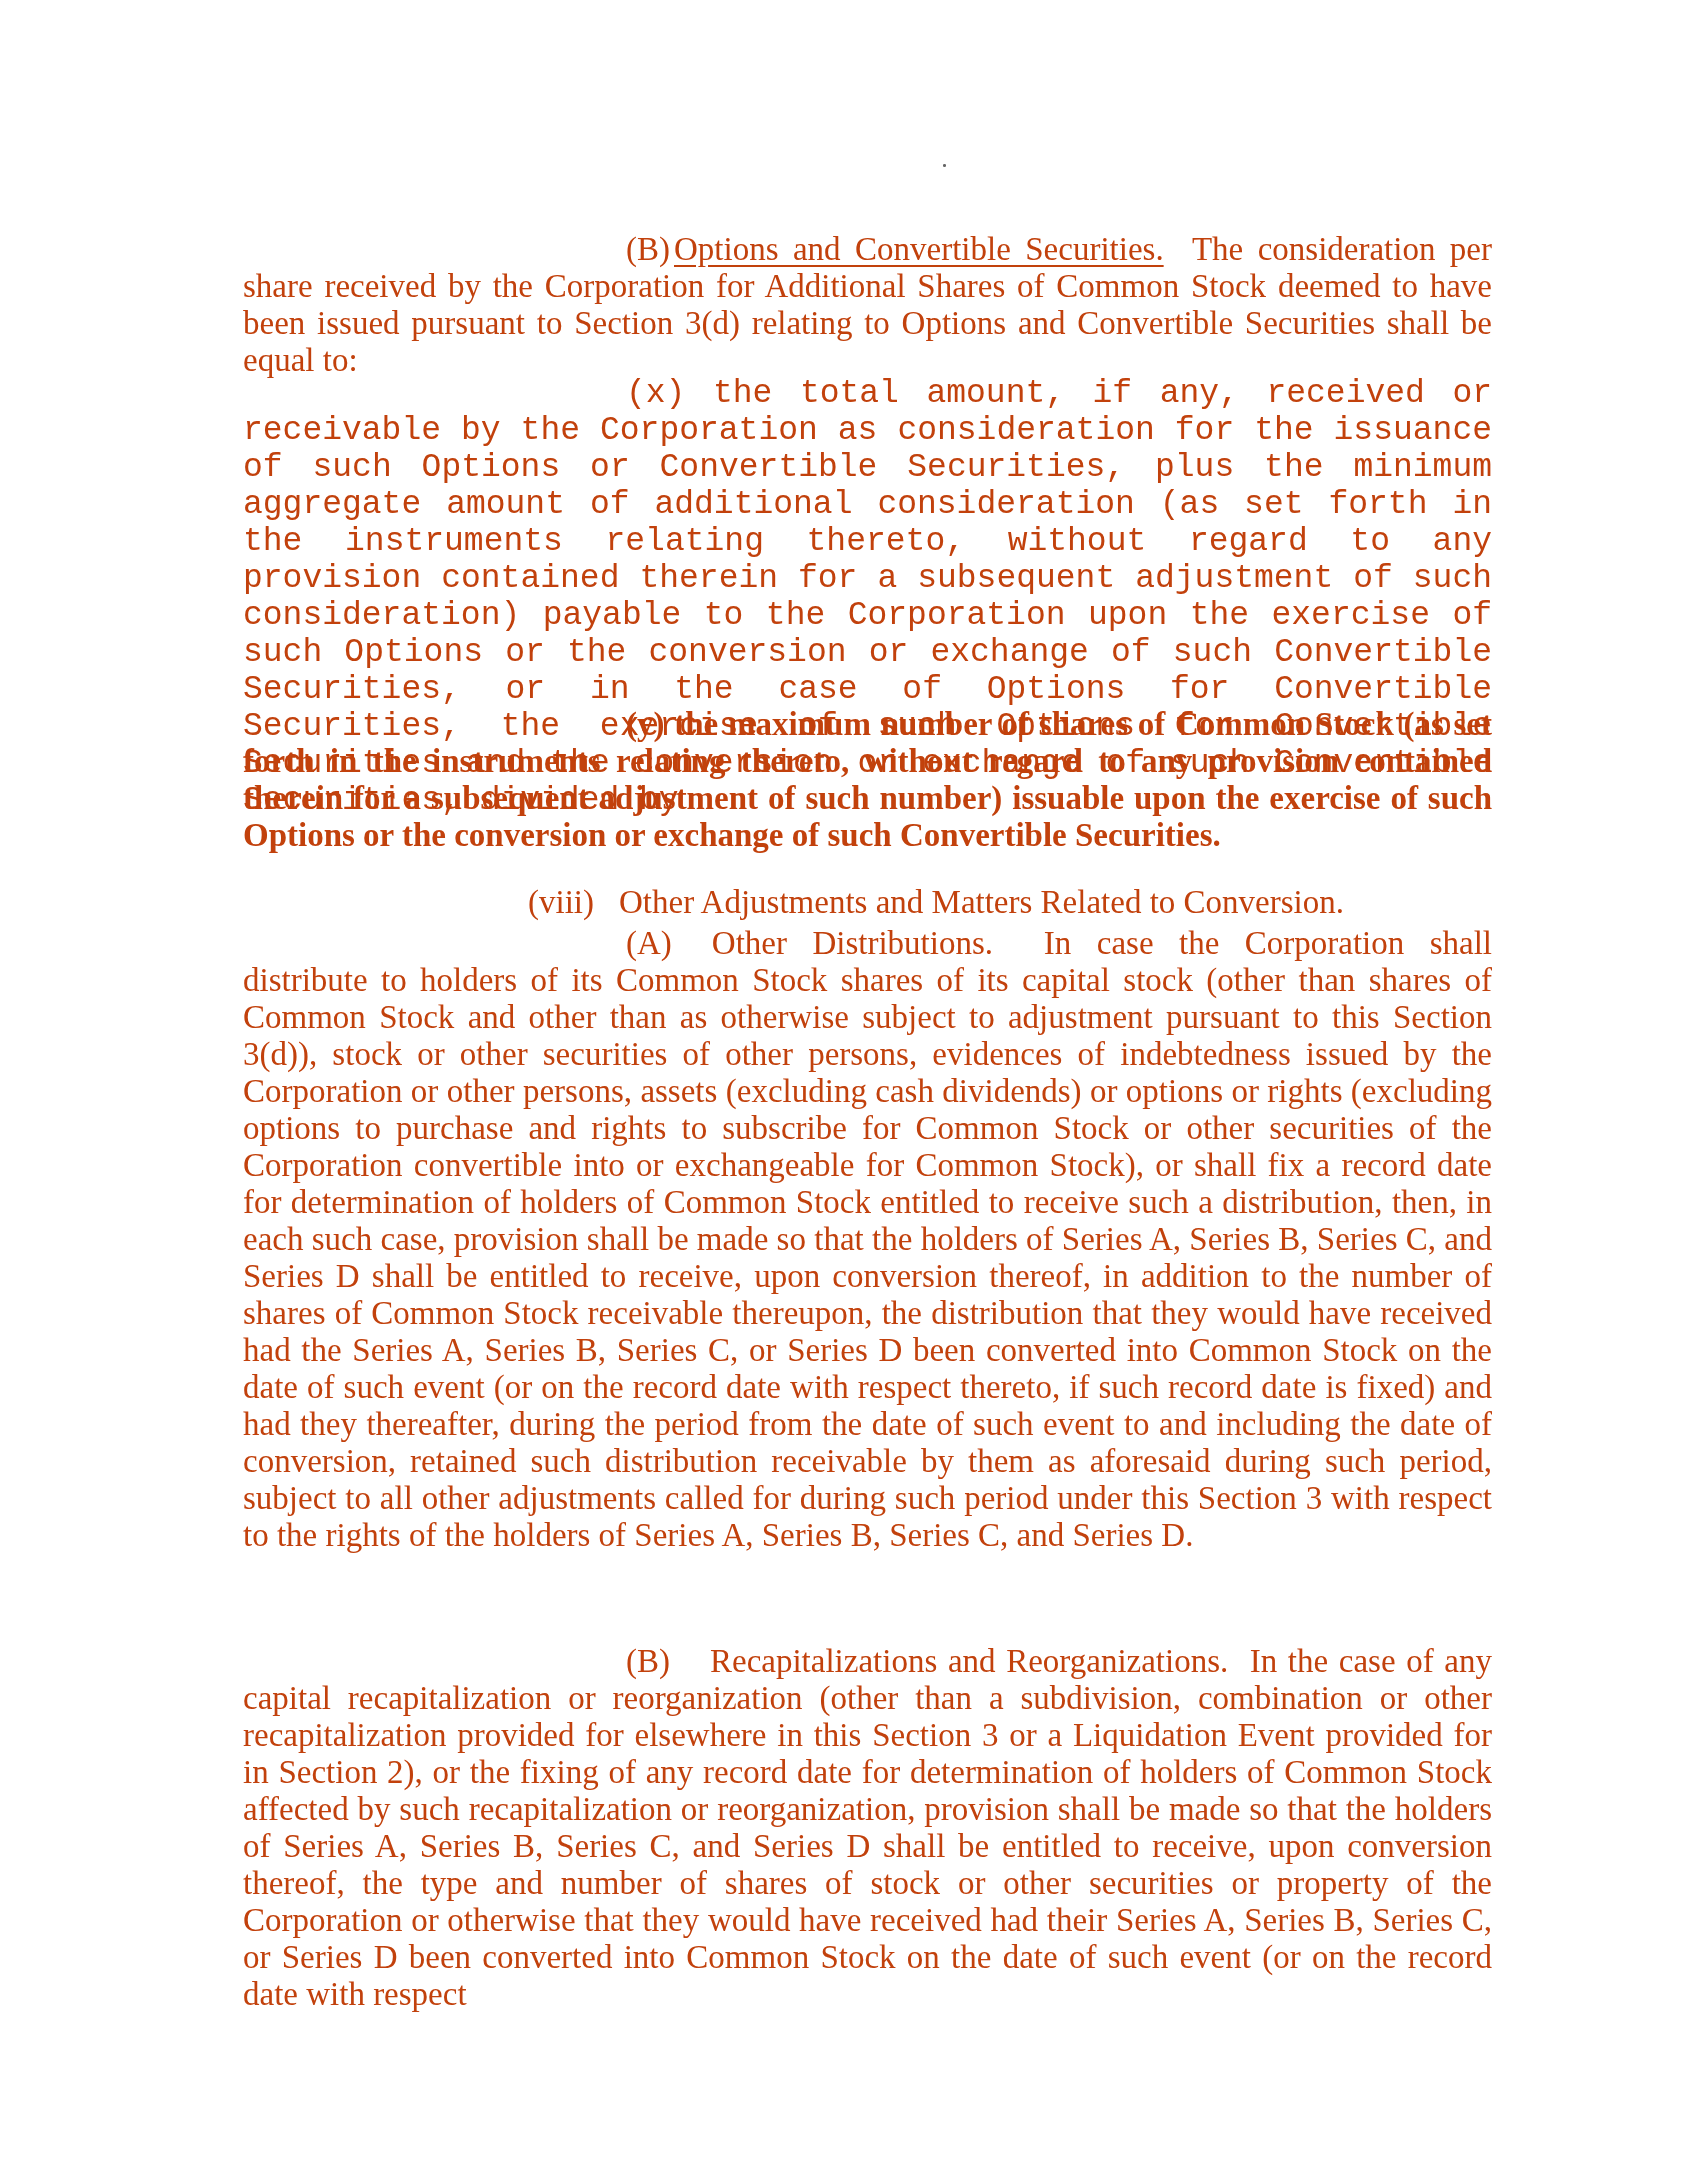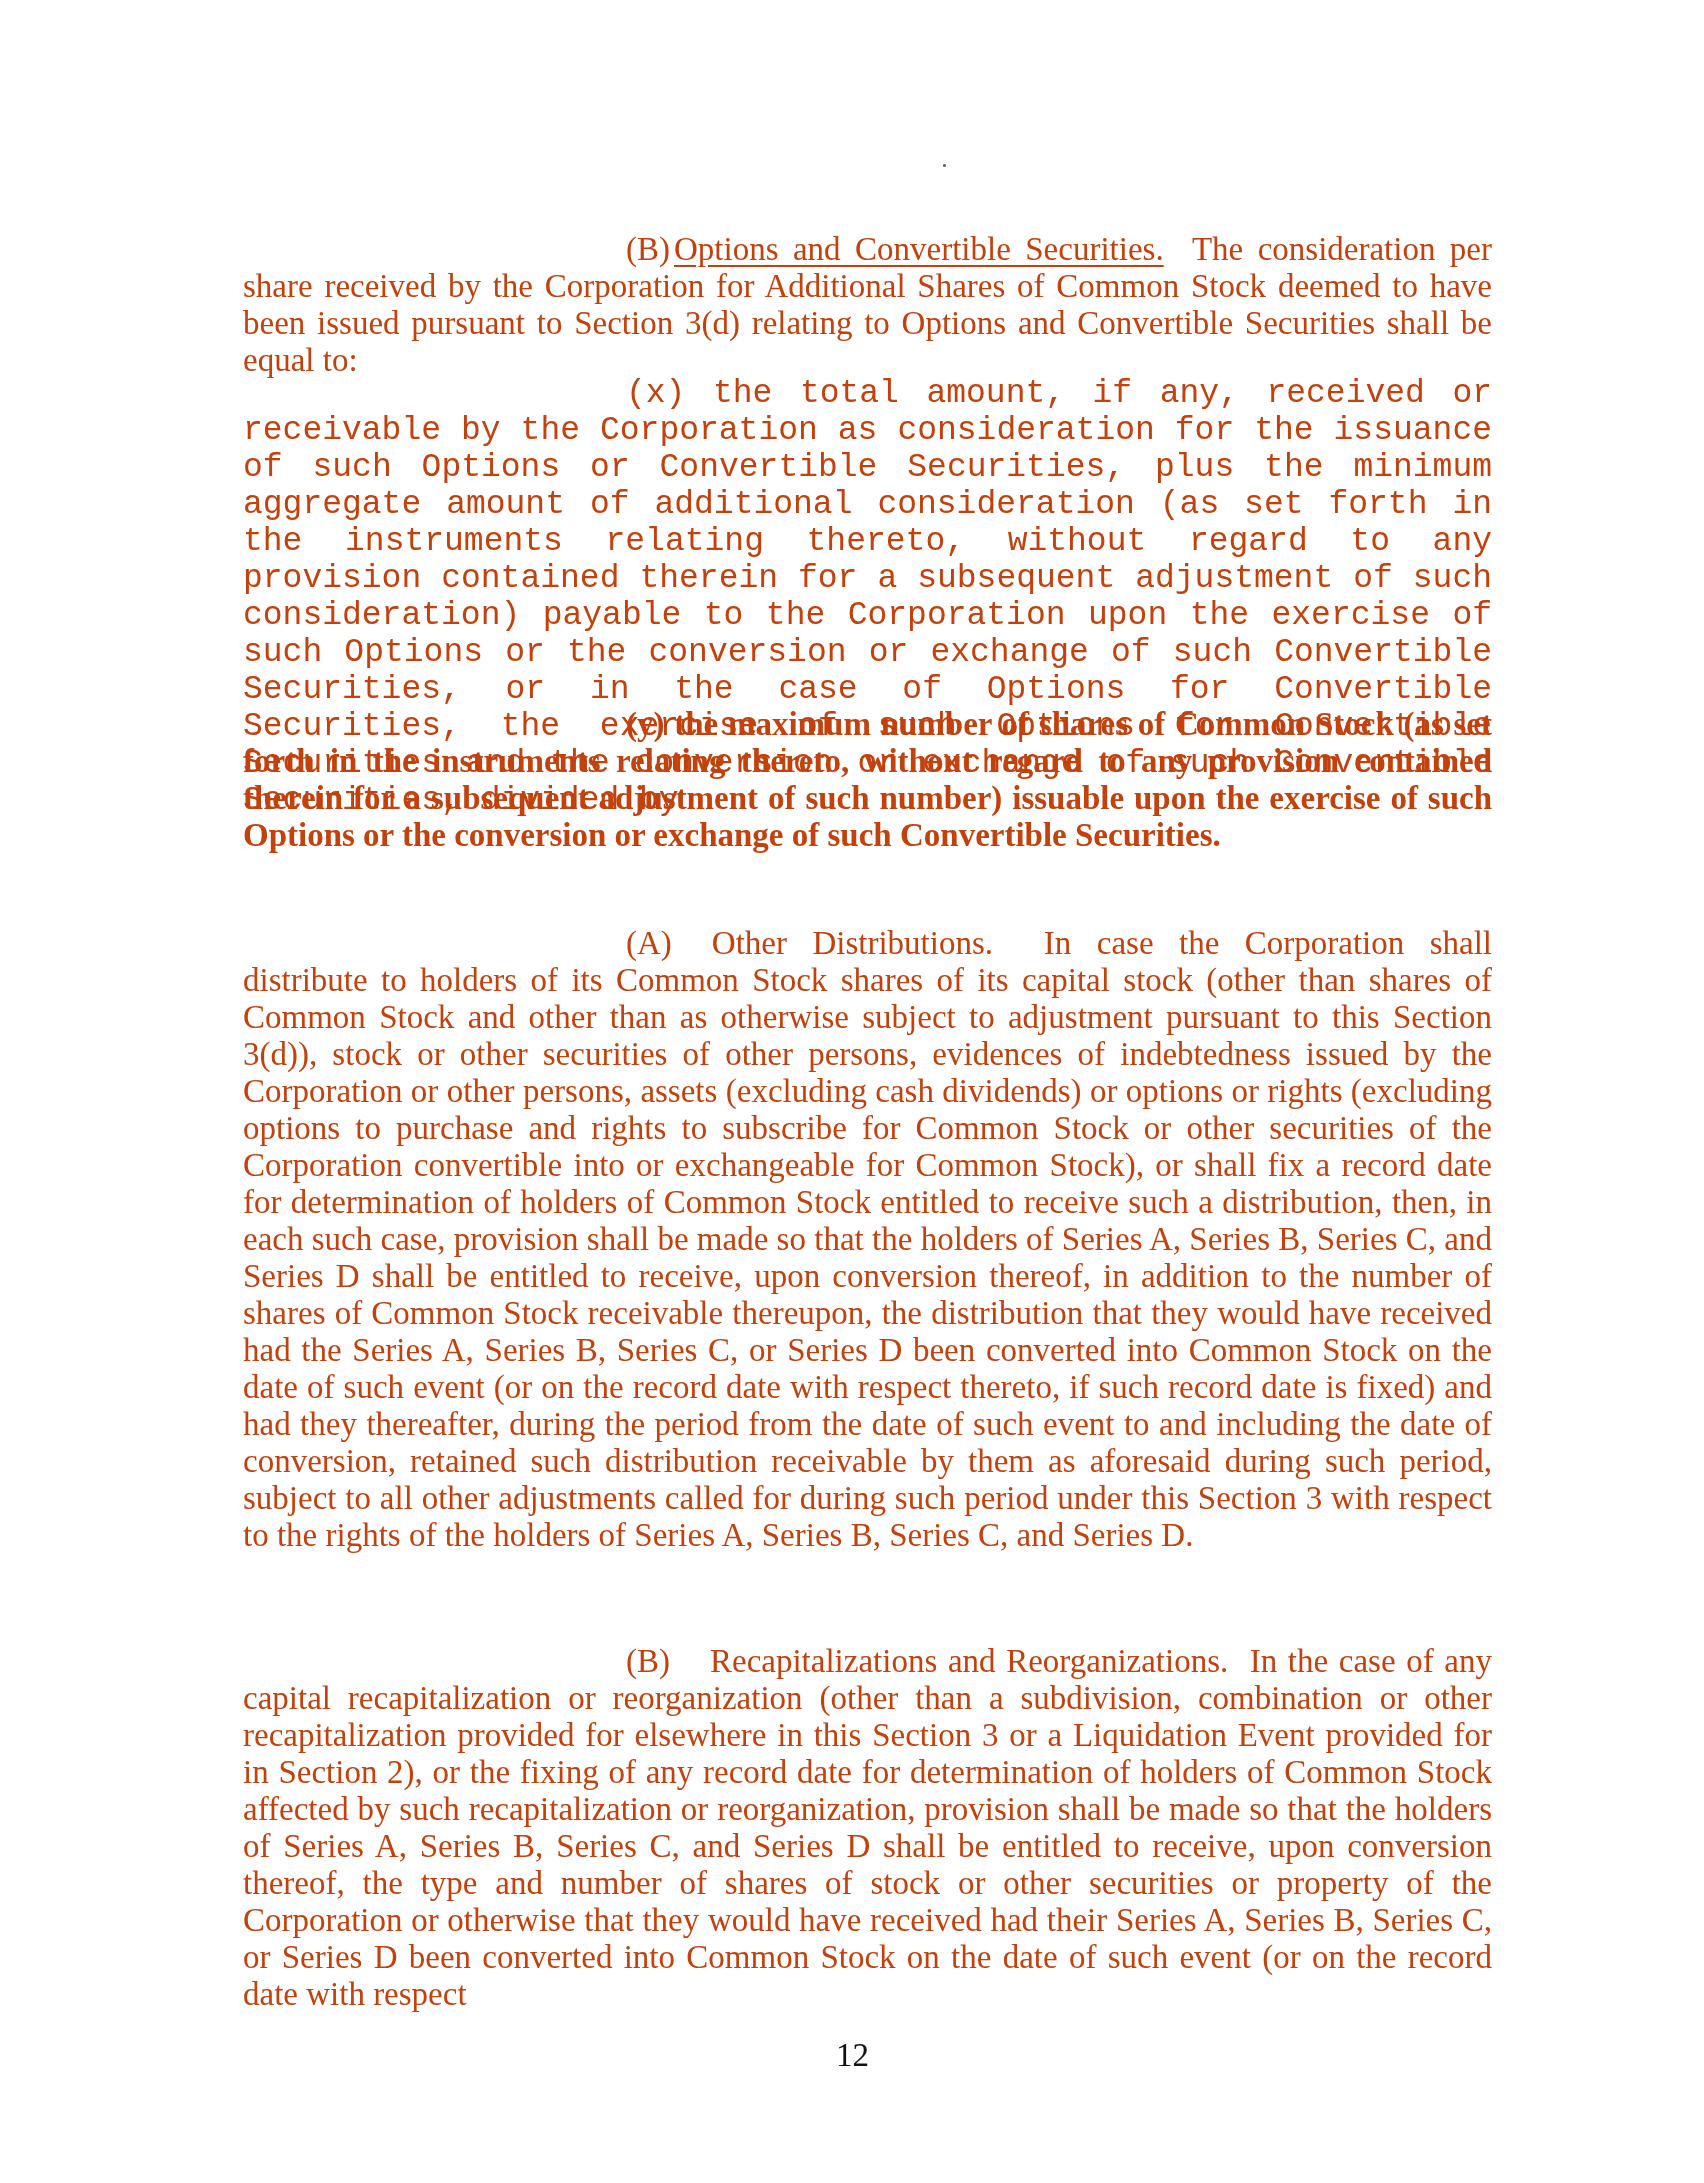--- a/index.html
+++ b/index.html
@@ -43,21 +43,21 @@
 <div class="page">
 
   <div class="speck"></div>
 
   <p class="para indent t1"><span class="marker">(B)</span><span class="gap-b"></span><span class="ul">Options and Convertible Securities.</span>&nbsp; <span>The consideration per share received by the Corporation for Additional Shares of Common Stock deemed to have been issued pursuant to Section 3(d) relating to Options and Convertible Securities shall be equal to:</span></p>
 
   <p class="para indent t2"><span class="marker">(x)</span> <span>the total amount, if any, received or receivable by the Corporation as consideration for the issuance of such Options or Convertible Securities, plus the minimum aggregate amount of additional consideration (as set forth in the instruments relating thereto, without regard to any provision contained therein for a subsequent adjustment of such consideration) payable to the Corporation upon the exercise of such Options or the conversion or exchange of such Convertible Securities, or in the case of Options for Convertible Securities, the exercise of such Options for Convertible Securities and the conversion or exchange of such Convertible Securities, divided by</span></p>
 
   <p class="para indent t3"><span class="marker">(y)</span> <span>the maximum number of shares of Common Stock (as set forth in the instruments relating thereto, without regard to any provision contained therein for a subsequent adjustment of such number) issuable upon the exercise of such Options or the conversion or exchange of such Convertible Securities.</span></p>
 
+  <p class="para t4"><span class="marker">(viii)</span><span class="gap-viii"></span><span>Other Adjustments and Matters Related to Conversion.</span></p>
 
   <p class="para indent t5"><span class="marker">(A)</span><span class="gap-a"></span><span>Other Distributions.</span>&nbsp; <span>In case the Corporation shall distribute to holders of its Common Stock shares of its capital stock (other than shares of Common Stock and other than as otherwise subject to adjustment pursuant to this Section 3(d)), stock or other securities of other persons, evidences of indebtedness issued by the Corporation or other persons, assets (excluding cash dividends) or options or rights (excluding options to purchase and rights to subscribe for Common Stock or other securities of the Corporation convertible into or exchangeable for Common Stock), or shall fix a record date for determination of holders of Common Stock entitled to receive such a distribution, then, in each such case, provision shall be made so that the holders of Series A, Series B, Series C, and Series D shall be entitled to receive, upon conversion thereof, in addition to the number of shares of Common Stock receivable thereupon, the distribution that they would have received had the Series A, Series B, Series C, or Series D been converted into Common Stock on the date of such event (or on the record date with respect thereto, if such record date is fixed) and had they thereafter, during the period from the date of such event to and including the date of conversion, retained such distribution receivable by them as aforesaid during such period, subject to all other adjustments called for during such period under this Section 3 with respect to the rights of the holders of  Series A, Series B, Series C, and Series D.</span></p>
 
   <p class="para indent t6"><span class="marker">(B)</span><span class="gap-a"></span><span>Recapitalizations and Reorganizations.</span>&nbsp; <span>In the case of any capital recapitalization or reorganization (other than a subdivision, combination or other recapitalization provided for elsewhere in this Section 3 or a Liquidation Event provided for in Section 2), or the fixing of any record date for determination of holders of Common Stock affected by such recapitalization or reorganization, provision shall be made so that the holders of Series A, Series B, Series C, and Series D shall be entitled to receive, upon conversion thereof, the type and number of shares of stock or other securities or property of the Corporation or otherwise that they would have received had their Series A, Series B, Series C, or Series D been converted into Common Stock on the date of such event (or on the record date with respect</span></p>
 
-  <div class="page-number">12</div>
 
 </div>
 
 
 </body></html>

